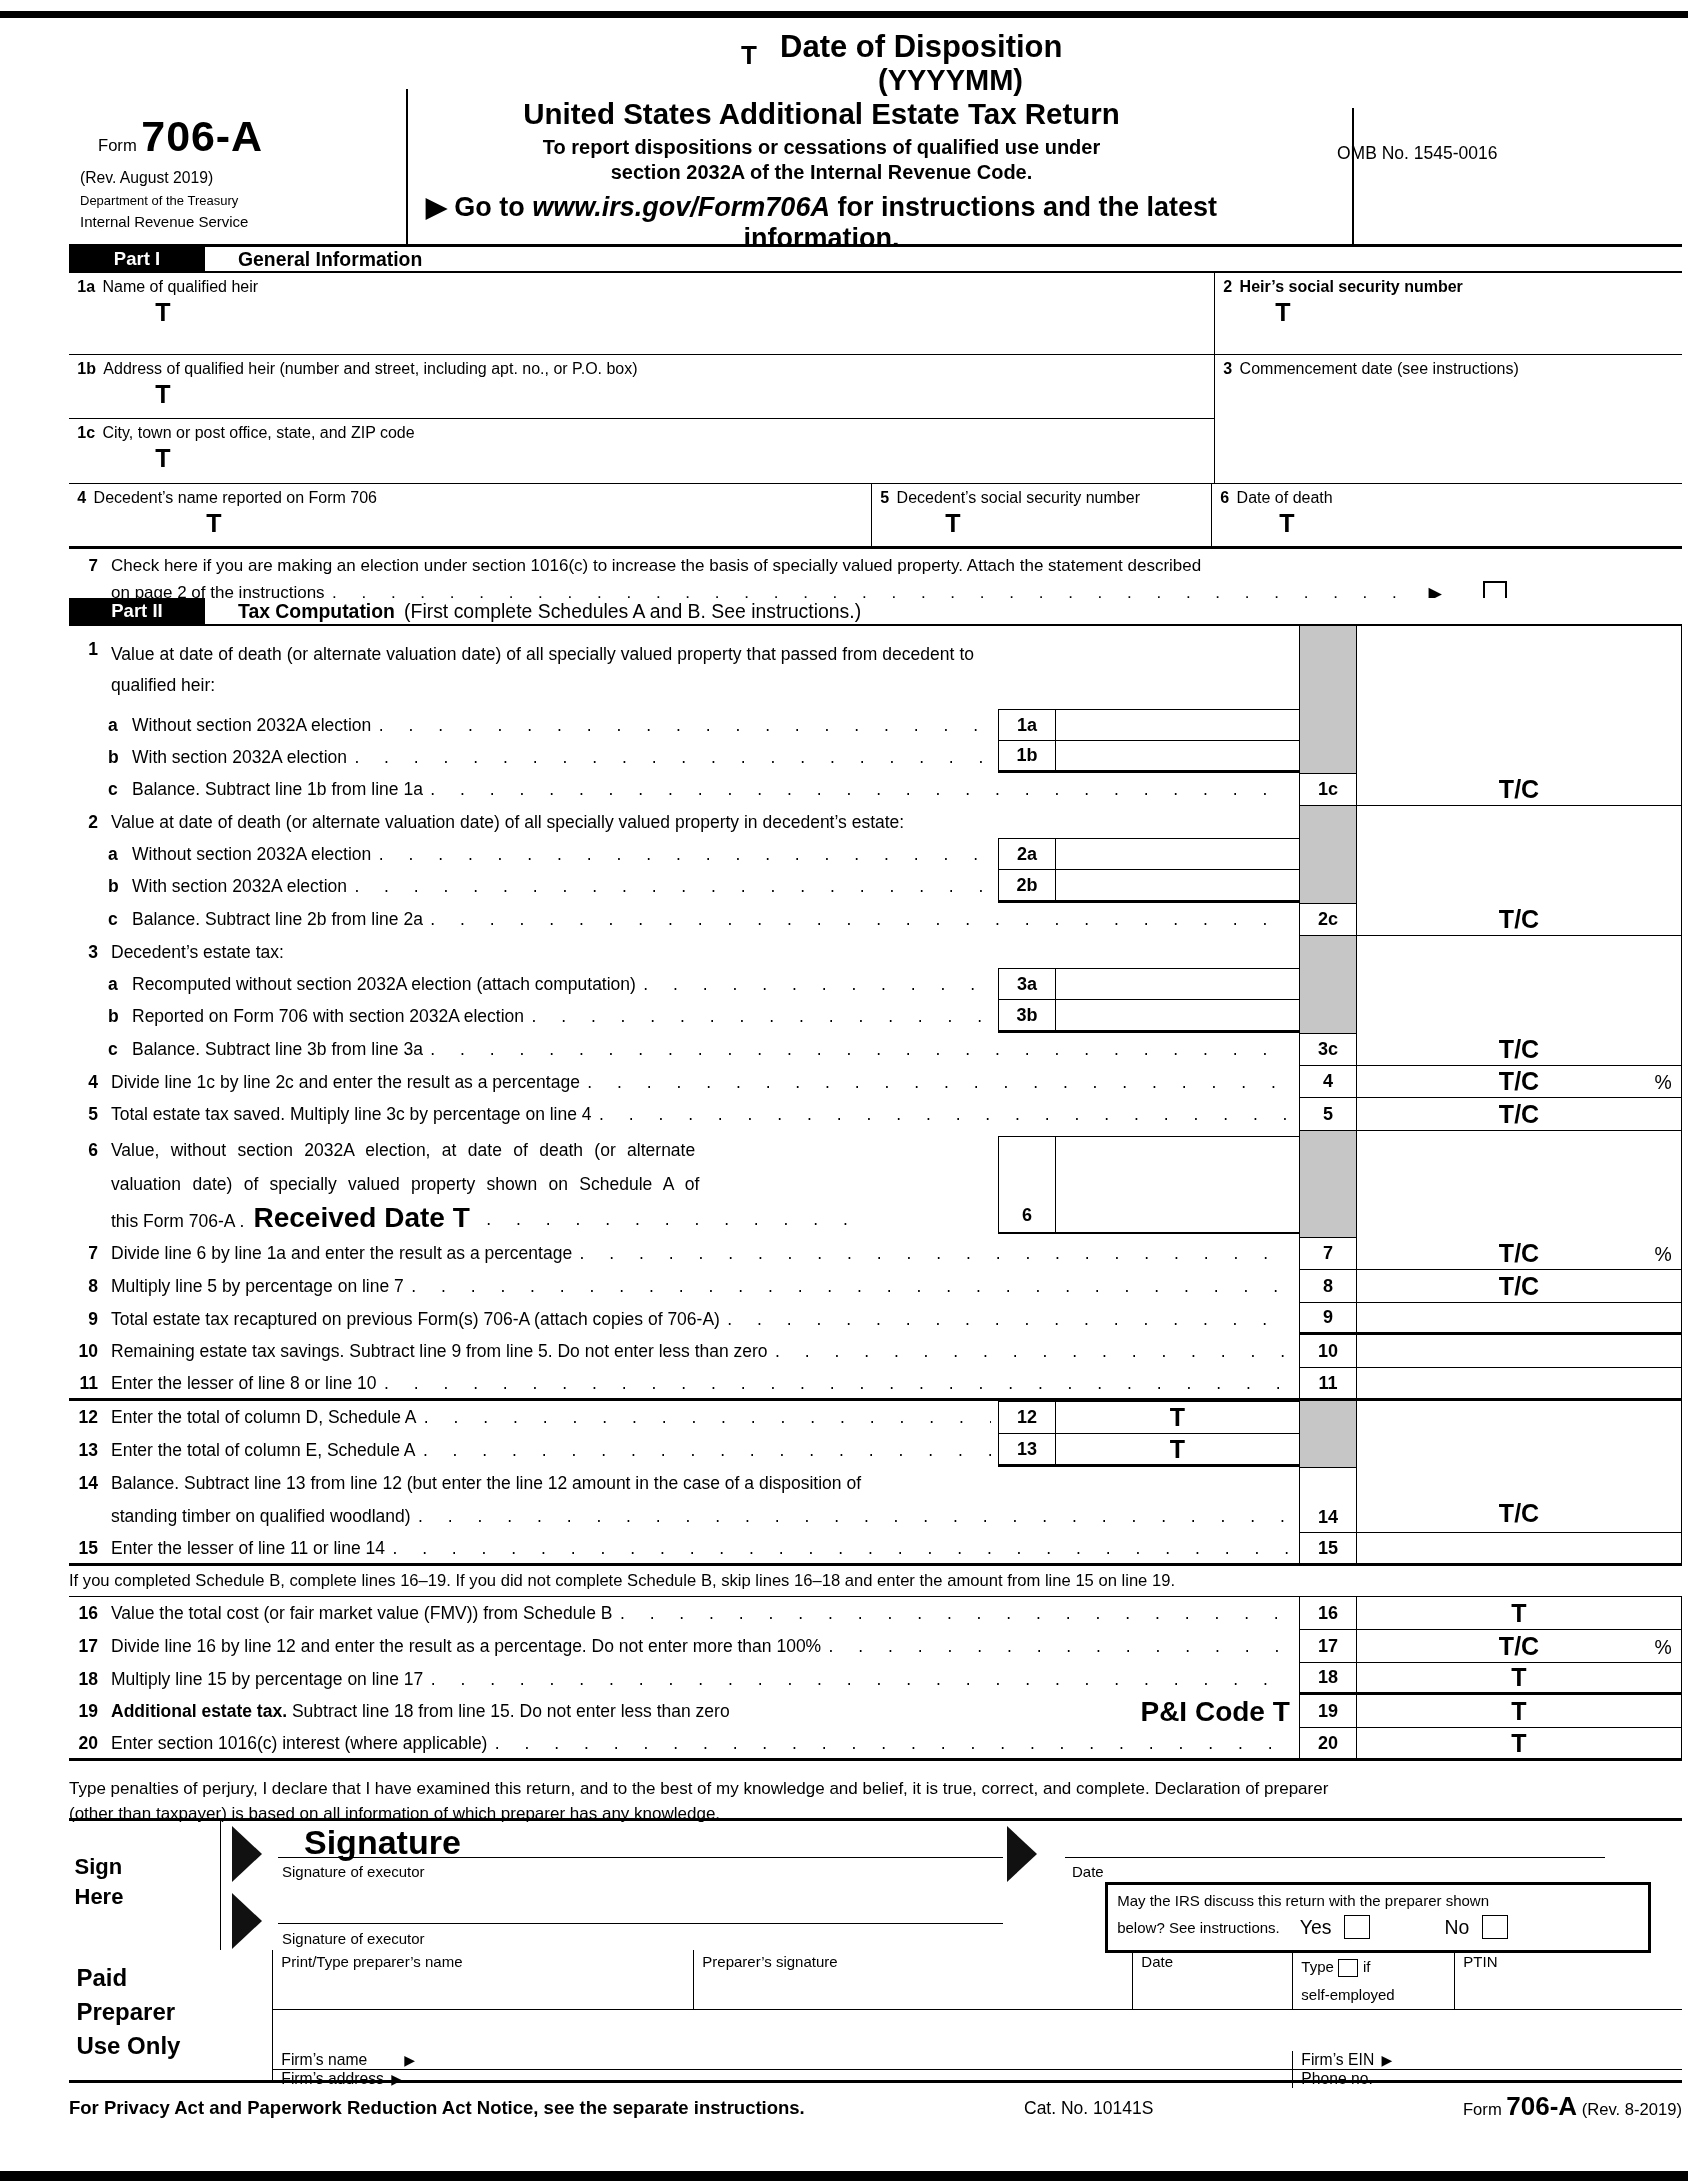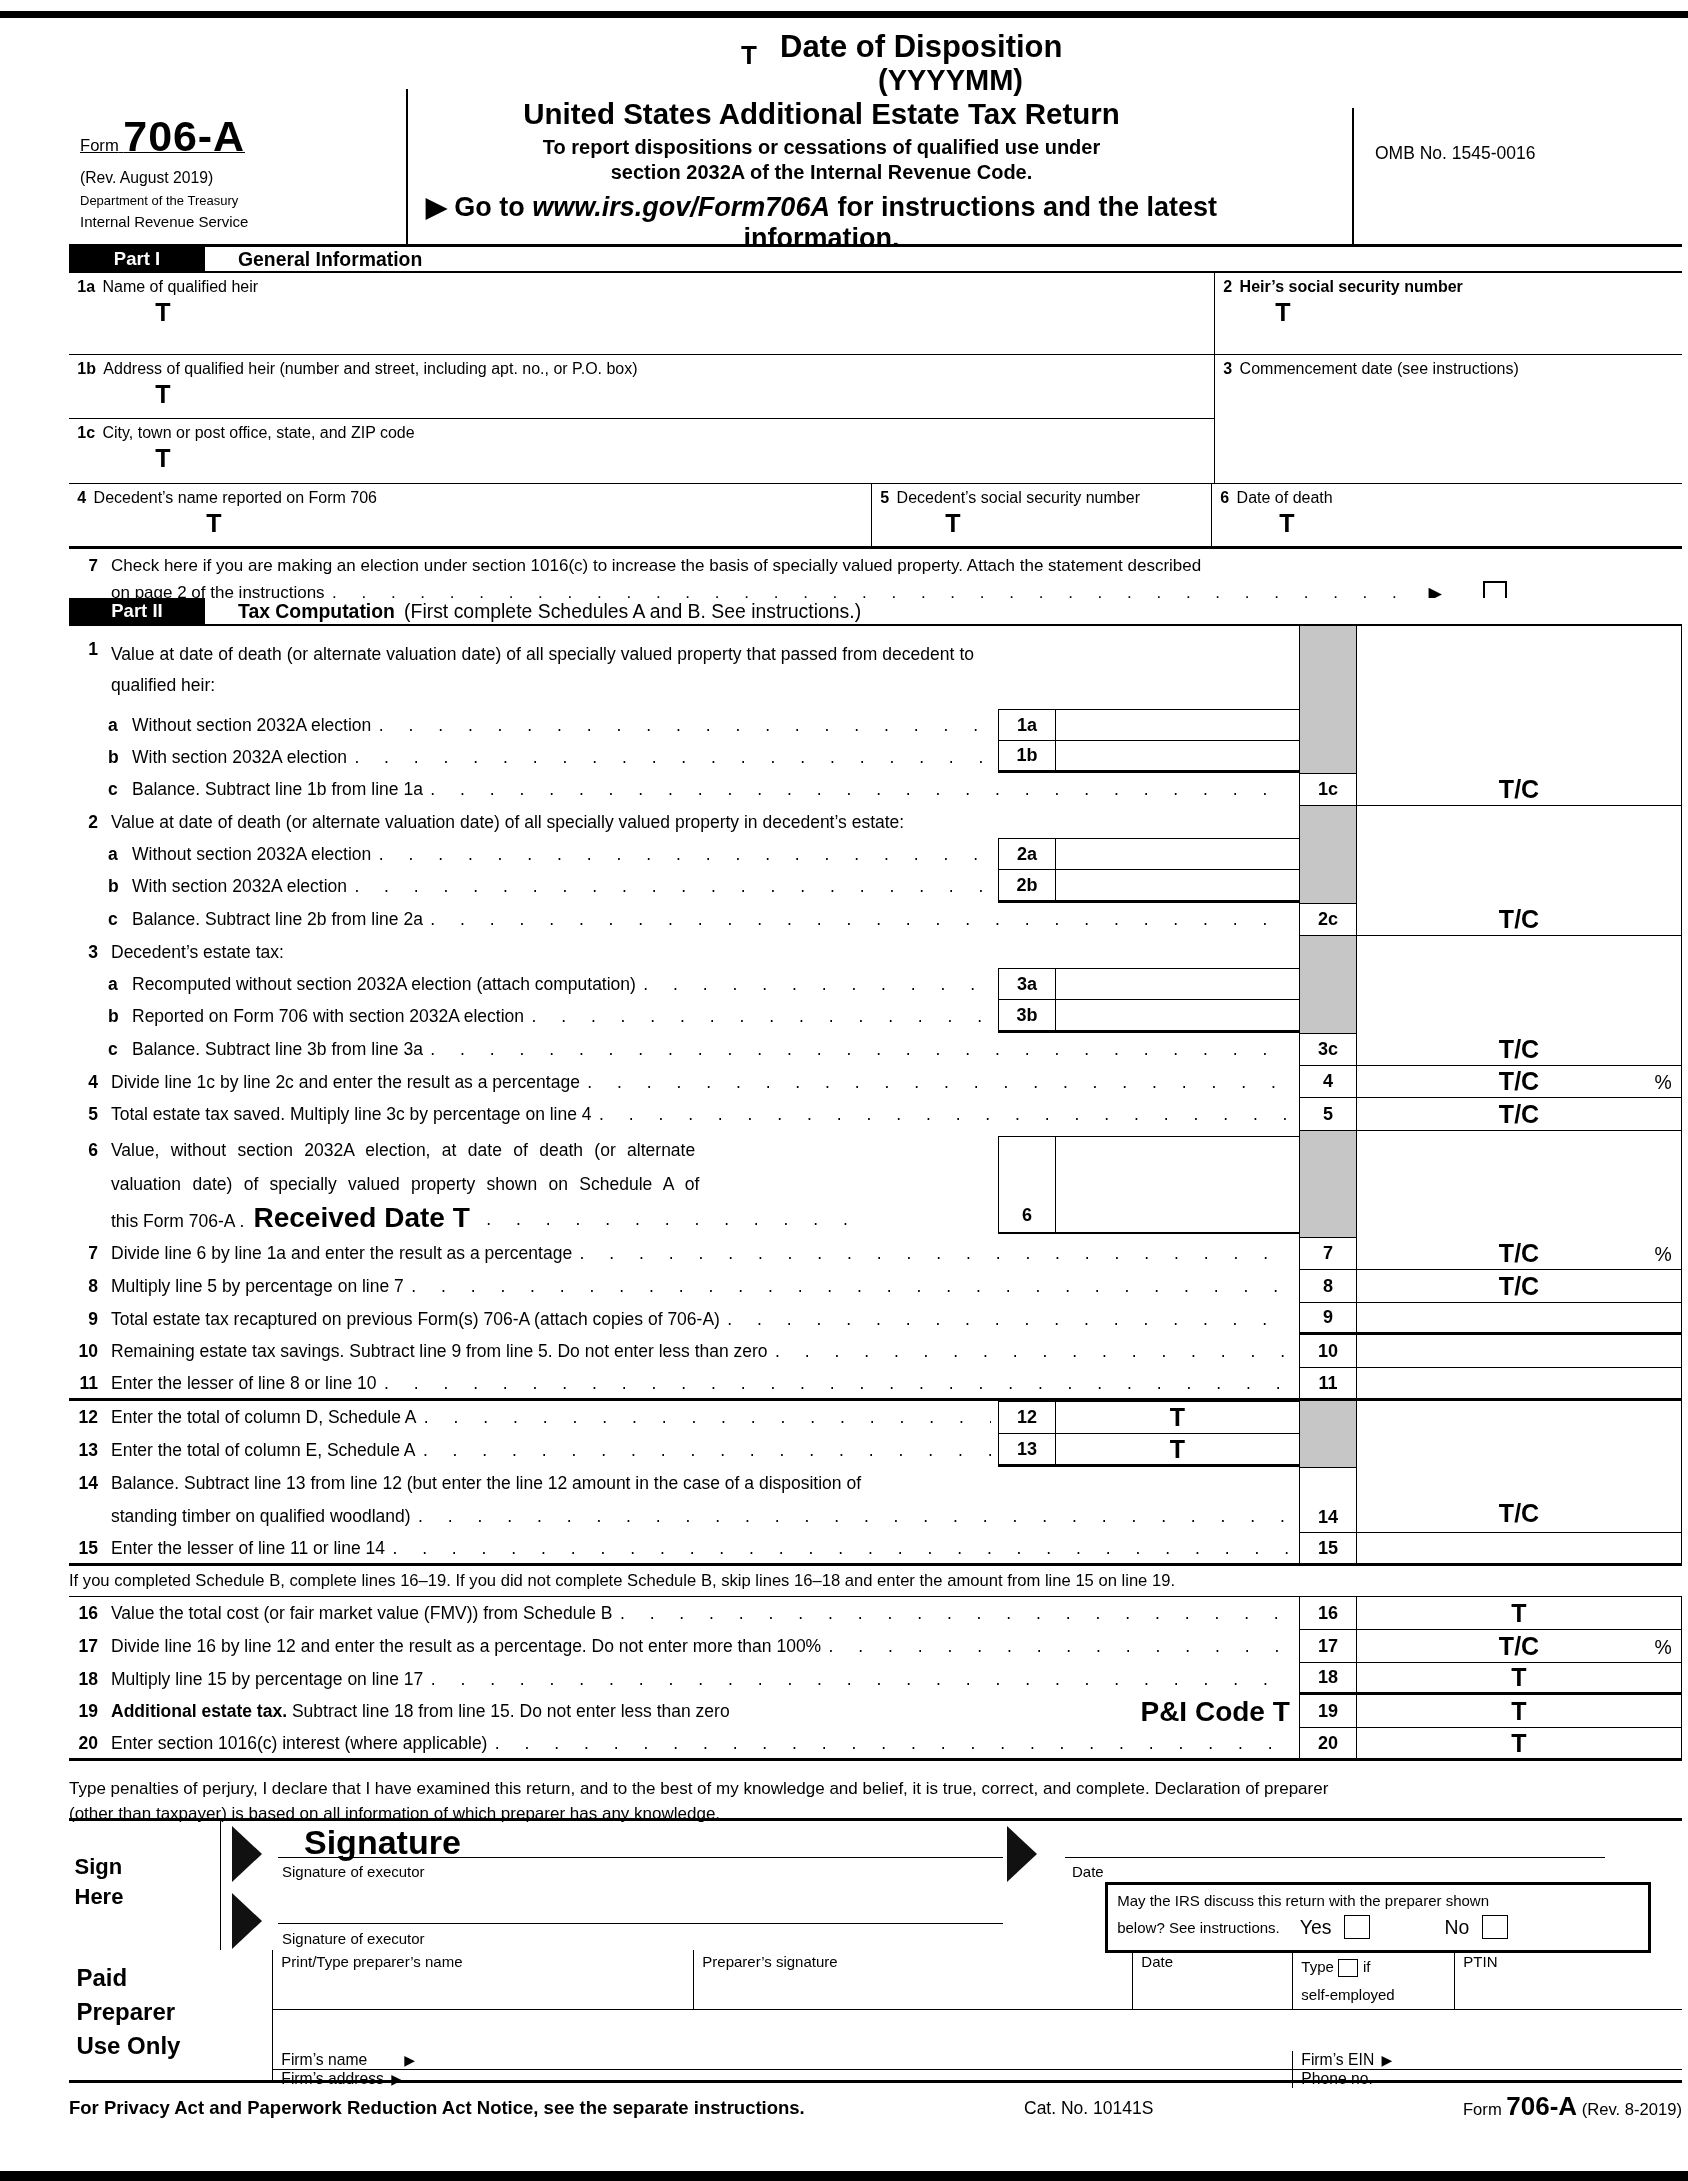--- a/index.html
+++ b/index.html
@@ -8,34 +8,34 @@
     position: relative; width: 1689px; height: 2182px; background: #fff;
     font-family: "Liberation Sans", sans-serif; color:#000; overflow: hidden;
     margin: 0 auto;
   }
   .bar { position:absolute; left:0; width:1689px; background:#000; }
   .b { font-weight: bold; }
 
   
   .hdr { position:absolute; top:23px; left:69px; width:1613px; height:224px; border-bottom:3.7px solid #000; }
   .hdr .vline { position:absolute; width:1.8px; background:#000; }
-  .h-form { position:absolute; left:11px; top:89px; font-size:16.6px;text-decoration:underline; }
+  .h-form { position:absolute; left:29px; top:89px; font-size:16.6px; }
   .h-formnum { font-size:43px; font-weight:bold; letter-spacing:0.9px; }
   .h-rev { position:absolute; left:11px; top:146px; font-size:15.7px; }
   .h-dept { position:absolute; left:11px; top:170px; font-size:13px; }
   .h-irs  { position:absolute; left:11px; top:190px; font-size:15px; }
   .h-disp { position:absolute; left:711px; top:5.5px; font-size:31px; font-weight:bold; }
   .h-dispT { position:absolute; left:672px; top:16.6px; font-size:26px; font-weight:bold; }
   .h-dispfmt { position:absolute; left:711px; top:41px; width:341px; text-align:center; font-size:29px; font-weight:bold; }
   .h-title { position:absolute; left:277px; top:74px; width:951px; text-align:center; font-size:29.5px; font-weight:bold; }
   .h-sub1 { position:absolute; left:277px; top:113px; width:951px; text-align:center; font-size:20px; font-weight:bold; }
   .h-sub2 { position:absolute; left:277px; top:138px; width:951px; text-align:center; font-size:20px; font-weight:bold; }
   .h-goto { position:absolute; left:277px; top:168px; width:951px; text-align:center; font-size:27px; font-weight:bold; }
   .h-goto .url { font-style: italic; }
-  .h-omb { position:absolute; left:1306px; top:120px; font-size:17.5px; }
+  .h-omb { position:absolute; left:1268px; top:120px; font-size:17.5px; }
 
   
   .pbar { position:absolute; left:69px; width:1613px; display:flex; align-items:stretch; border-bottom:2.8px solid #000; background:#fff; }
   .pbox { width:136px; background:#000; color:#fff; font-weight:bold; font-size:18.5px; display:flex; align-items:center; justify-content:center; }
   .ptitle { margin-left:33px; font-weight:bold; font-size:19.4px; display:flex; align-items:center; }
   .pnote { font-weight:normal; margin-left:9.2px; font-size:19.4px; display:flex; align-items:center; }
 
   
   .p1 { position:absolute; left:69px; width:1613px; font-size:16px; }
   .p1cell { padding:4.6px 0 0 8.3px; }

